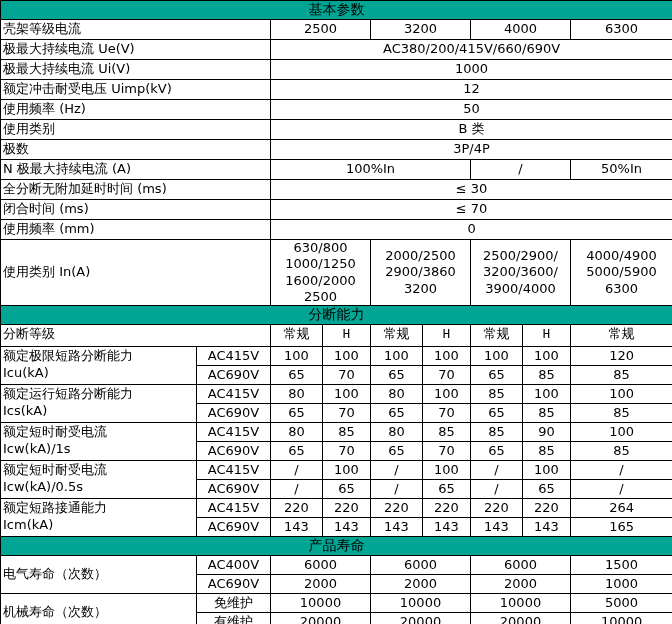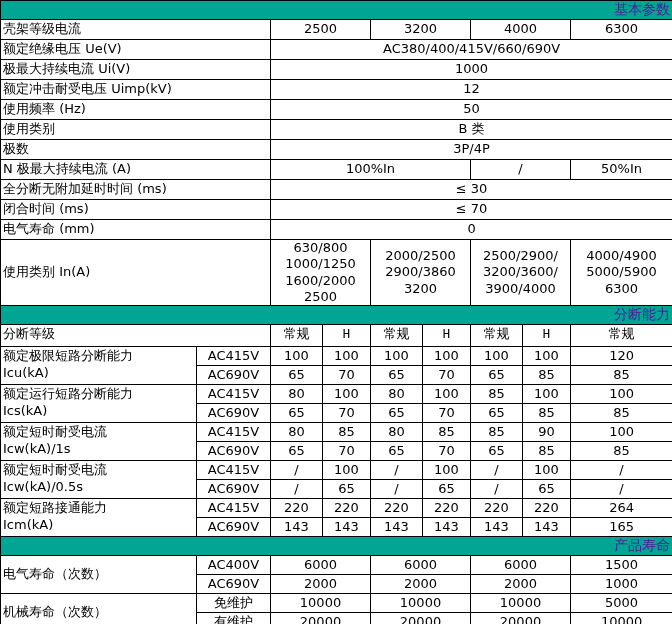--- a/index.html
+++ b/index.html
@@ -15,22 +15,22 @@
     font-size: 13px;
   }
   table.spec td {
     border: 1px solid #000;
     padding: 0 2px;
     overflow: hidden;
     line-height: 1.25;
   }
   td.sec {
     background: #00A693;
-    color: #4c1d95;
-    text-align: right;
+    color: #000000;
+    text-align: center;
     font-size: 14px;
     height: 18px;
   }
   td.lbl { text-align: left; padding-left: 4px; margin-left: 40px; }
   td.val { text-align: center; }
   tr.h20 { height: 20px; }
   tr.h22 { height: 22px; font-family: Liberation Mono, monospace; }
   tr.h19 { height: 19px; }
   tr.h62 { height: 62px; }
   td.multi { white-space: pre-line; line-height: 15px; text-align: center; }
@@ -64,22 +64,22 @@
 
   <tr class="h20">
     <td class="lbl" colspan="2">壳架等级电流</td>
     <td class="val" colspan="2">2500</td>
     <td class="val" colspan="2">3200</td>
     <td class="val" colspan="2">4000</td>
     <td class="val">6300</td>
   </tr>
 
   <tr class="h20">
-    <td class="lbl" colspan="2">额定绝缘电压 Ue(V)</td>
-    <td class="val" colspan="7">AC380/400/415V/660/690V</td>
+    <td class="lbl" colspan="2">极最大持续电流 Ue(V)</td>
+    <td class="val" colspan="7">AC380/200/415V/660/690V</td>
   </tr>
   <tr class="h20">
     <td class="lbl" colspan="2">极最大持续电流 Ui(V)</td>
     <td class="val" colspan="7">1000</td>
   </tr>
   <tr class="h20">
     <td class="lbl" colspan="2">额定冲击耐受电压 Uimp(kV)</td>
     <td class="val" colspan="7">12</td>
   </tr>
   <tr class="h20">
@@ -104,21 +104,21 @@
 
   <tr class="h20">
     <td class="lbl" colspan="2">全分断无附加延时时间 (ms)</td>
     <td class="val" colspan="7">≤ 30</td>
   </tr>
   <tr class="h20">
     <td class="lbl" colspan="2">闭合时间 (ms)</td>
     <td class="val" colspan="7">≤ 70</td>
   </tr>
   <tr class="h20">
-    <td class="lbl" colspan="2">电气寿命 (mm)</td>
+    <td class="lbl" colspan="2">使用频率 (mm)</td>
     <td class="val" colspan="7">0</td>
   </tr>
 
   <tr class="h62">
     <td class="lbl" colspan="2">使用类别 In(A)</td>
     <td class="multi" colspan="2">630/800
 1000/1250
 1600/2000
 2500</td>
     <td class="multi" colspan="2">2000/2500

